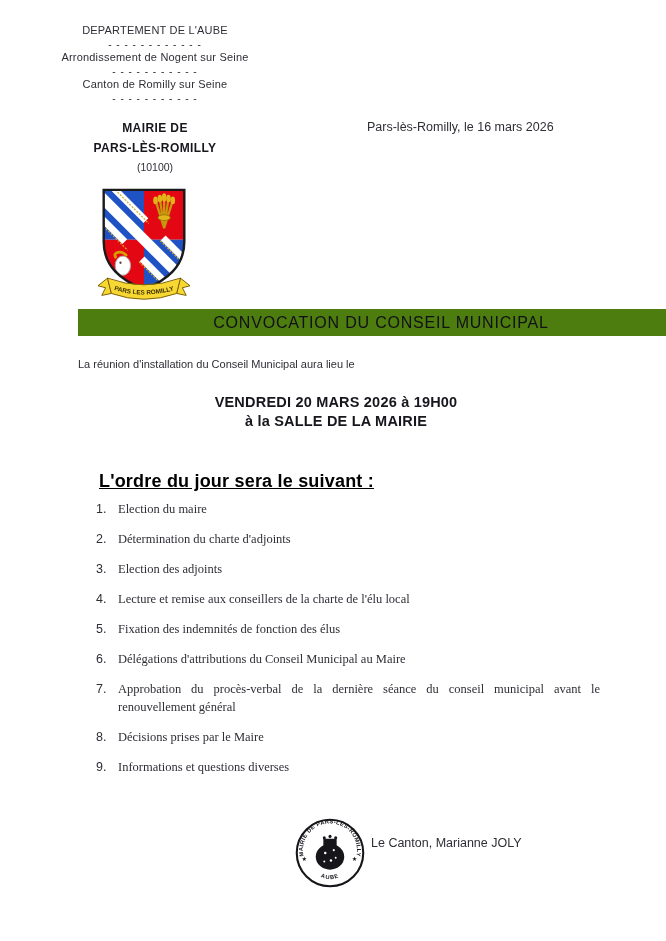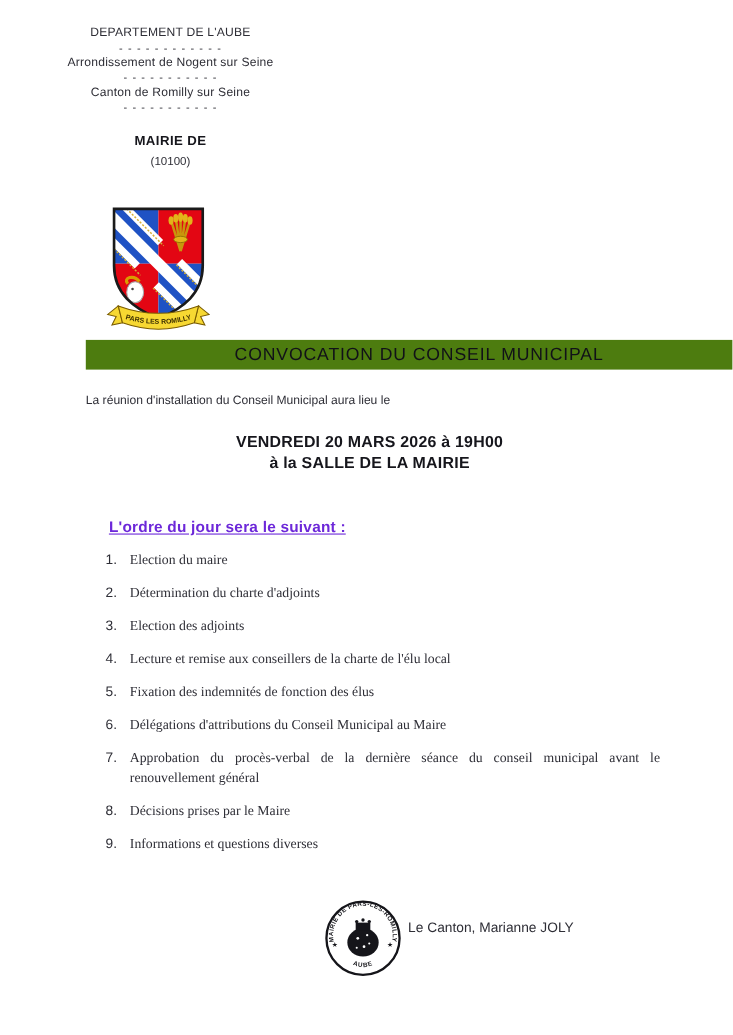--- a/index.html
+++ b/index.html
@@ -81,24 +81,24 @@
     font-size: 14.5px;
     font-weight: bold;
     line-height: 19px;
     color: #16161c;
     letter-spacing: 0.2px;
   }
 
   .agenda-heading {
     position: absolute;
     left: 99px; top: 471px;
-    font-size: 14px;
+    font-size: 18px;
     font-weight: bold;
     text-decoration: underline;
-    color: #6d28d9;
+    color: #000000;
     letter-spacing: 0.2px;
   }
 
   ol.agenda {
     position: absolute;
     left: 96px; top: 500px;
     width: 504px;
     list-style: none;
     font-size: 12.5px;
     color: #2e2e36;
@@ -133,23 +133,25 @@
     <div>DEPARTEMENT DE L'AUBE</div>
     <div class="sep">- - - - - - - - - - - -</div>
     <div>Arrondissement de Nogent sur Seine</div>
     <div class="sep">- - - - - - - - - - -</div>
     <div>Canton de Romilly sur Seine</div>
     <div class="sep">- - - - - - - - - - -</div>
   </div>
 
   <div class="mairie-block">
     <div class="mairie-line">MAIRIE DE</div>
+    <div class="mairie-line">PARS-LÈS-ROMILLY</div>
     <div class="mairie-postal">(10100)</div>
   </div>
 
+  <div class="dateline">Pars-lès-Romilly, le 16 mars 2026</div>
 
   <svg class="arms" viewBox="0 0 96 124">
     <defs>
       <clipPath id="shieldClip">
         <path d="M 6,4 H 90 V 58 C 90 84 72 98 48 108 C 24 98 6 84 6 58 Z"></path>
       </clipPath>
     </defs>
 
     <g clip-path="url(#shieldClip)">
       <rect x="6" y="4" width="42" height="52" fill="#1f52c4"></rect>

